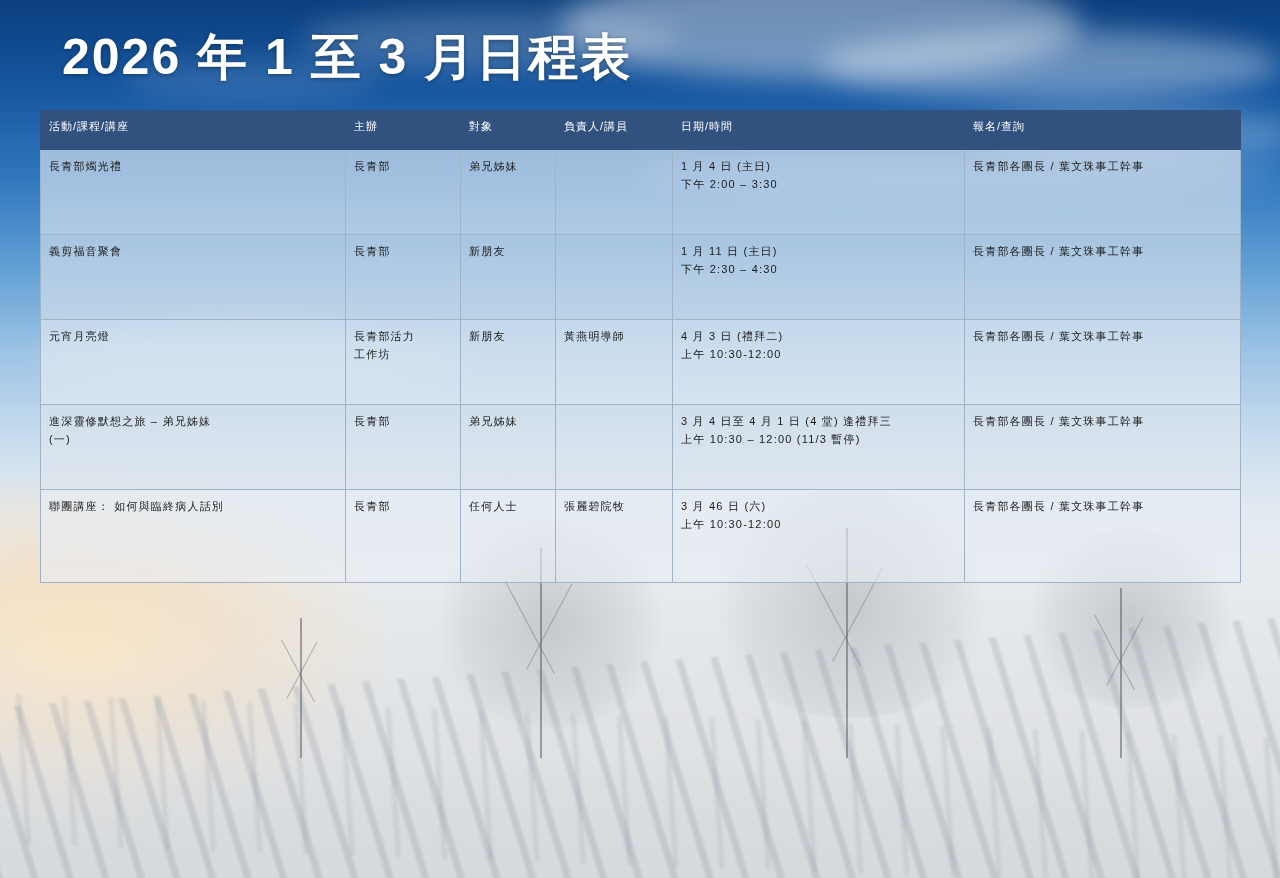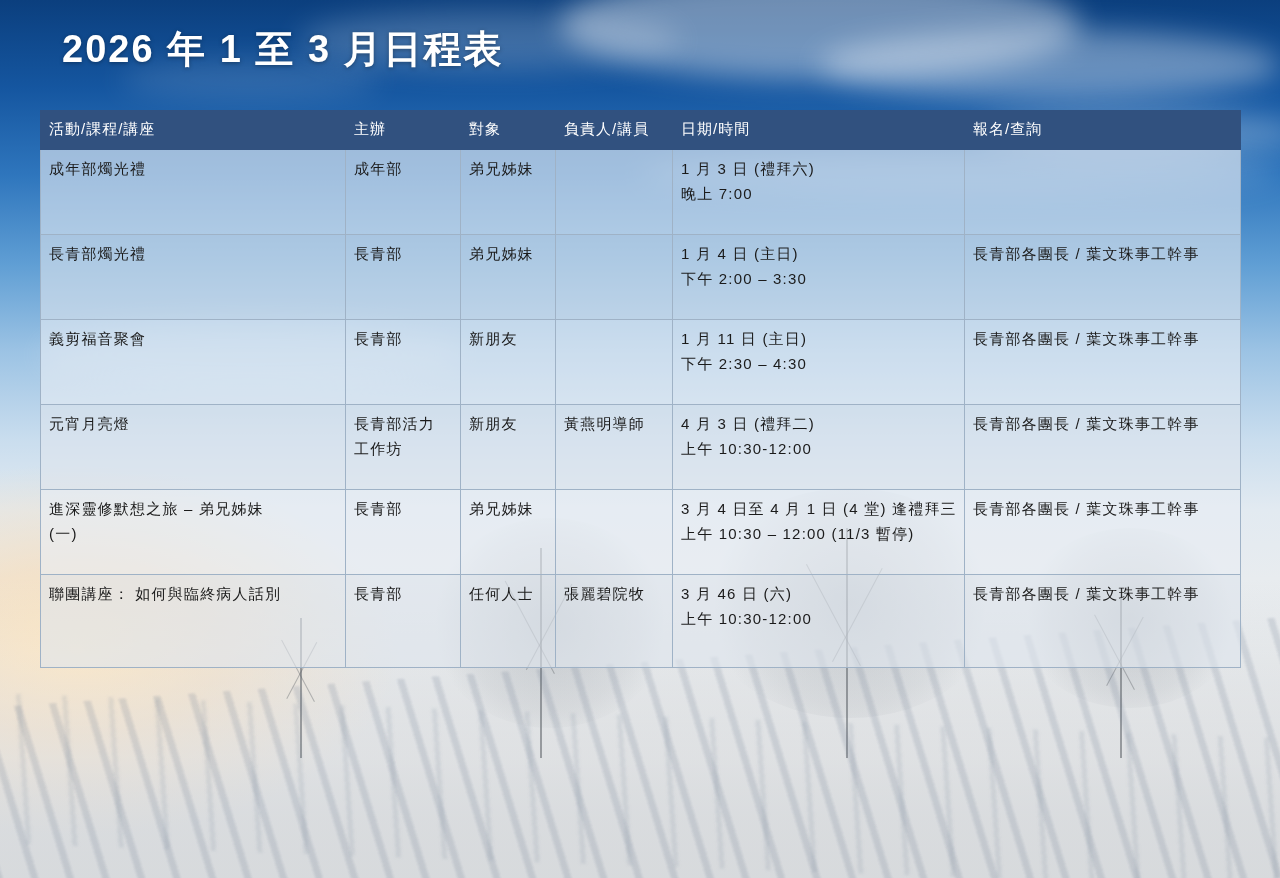--- a/index.html
+++ b/index.html
@@ -122,39 +122,39 @@
     border-radius: 50%;
     background: radial-gradient(circle, rgba(120,128,136,0.30) 0%, rgba(120,128,136,0.10) 55%, rgba(120,128,136,0) 72%);
   }
 
   
   .title {
     position: absolute;
     left: 62px;
     top: 24px;
     color: #ffffff;
-    font-size: 38px;
+    font-size: 50px;
     font-weight: bold;
     letter-spacing: 2px;
     text-shadow: 0 1px 4px rgba(0,0,0,0.35);
     white-space: nowrap;
   }
 
   
   .table-wrap {
     position: absolute;
     left: 40px;
     top: 110px;
     width: 1200px;
   }
   table.schedule {
     width: 1200px;
     border-collapse: collapse;
     table-layout: fixed;
-    font-size: 15px;
+    font-size: 11px;
     color: #1b1b1b;
   }
   table.schedule th,
   table.schedule td {
     border: 1px solid #9fb2c6;
     vertical-align: top;
     padding: 7px 8px 9px 8px;
     line-height: 1.65;
     letter-spacing: 1.2px;
   }
@@ -235,41 +235,20 @@
           <th>活動/課程/講座</th>
           <th>主辦</th>
           <th>對象</th>
           <th>負責人/講員</th>
           <th>日期/時間</th>
           <th>報名/查詢</th>
         </tr>
       </thead>
       <tbody>
 
-        <tr class="r-tall">
-          <td>
-            <span class="cell-line wrap">成年部燭光禮</span>
-          </td>
-          <td>
-            <span class="cell-line">成年部</span>
-          </td>
-          <td>
-            <span class="cell-line">弟兄姊妹</span>
-          </td>
-          <td>
-            <span class="cell-line"></span>
-          </td>
-          <td>
-            <span class="cell-line">1 月 3 日 (禮拜六)</span>
-            <span class="cell-line">晚上 7:00</span>
-          </td>
-          <td>
-            <span class="cell-line"></span>
-          </td>
-        </tr>
 
         <tr class="r-tall">
           <td>
             <span class="cell-line wrap">長青部燭光禮</span>
           </td>
           <td>
             <span class="cell-line">長青部</span>
           </td>
           <td>
             <span class="cell-line">弟兄姊妹</span>

